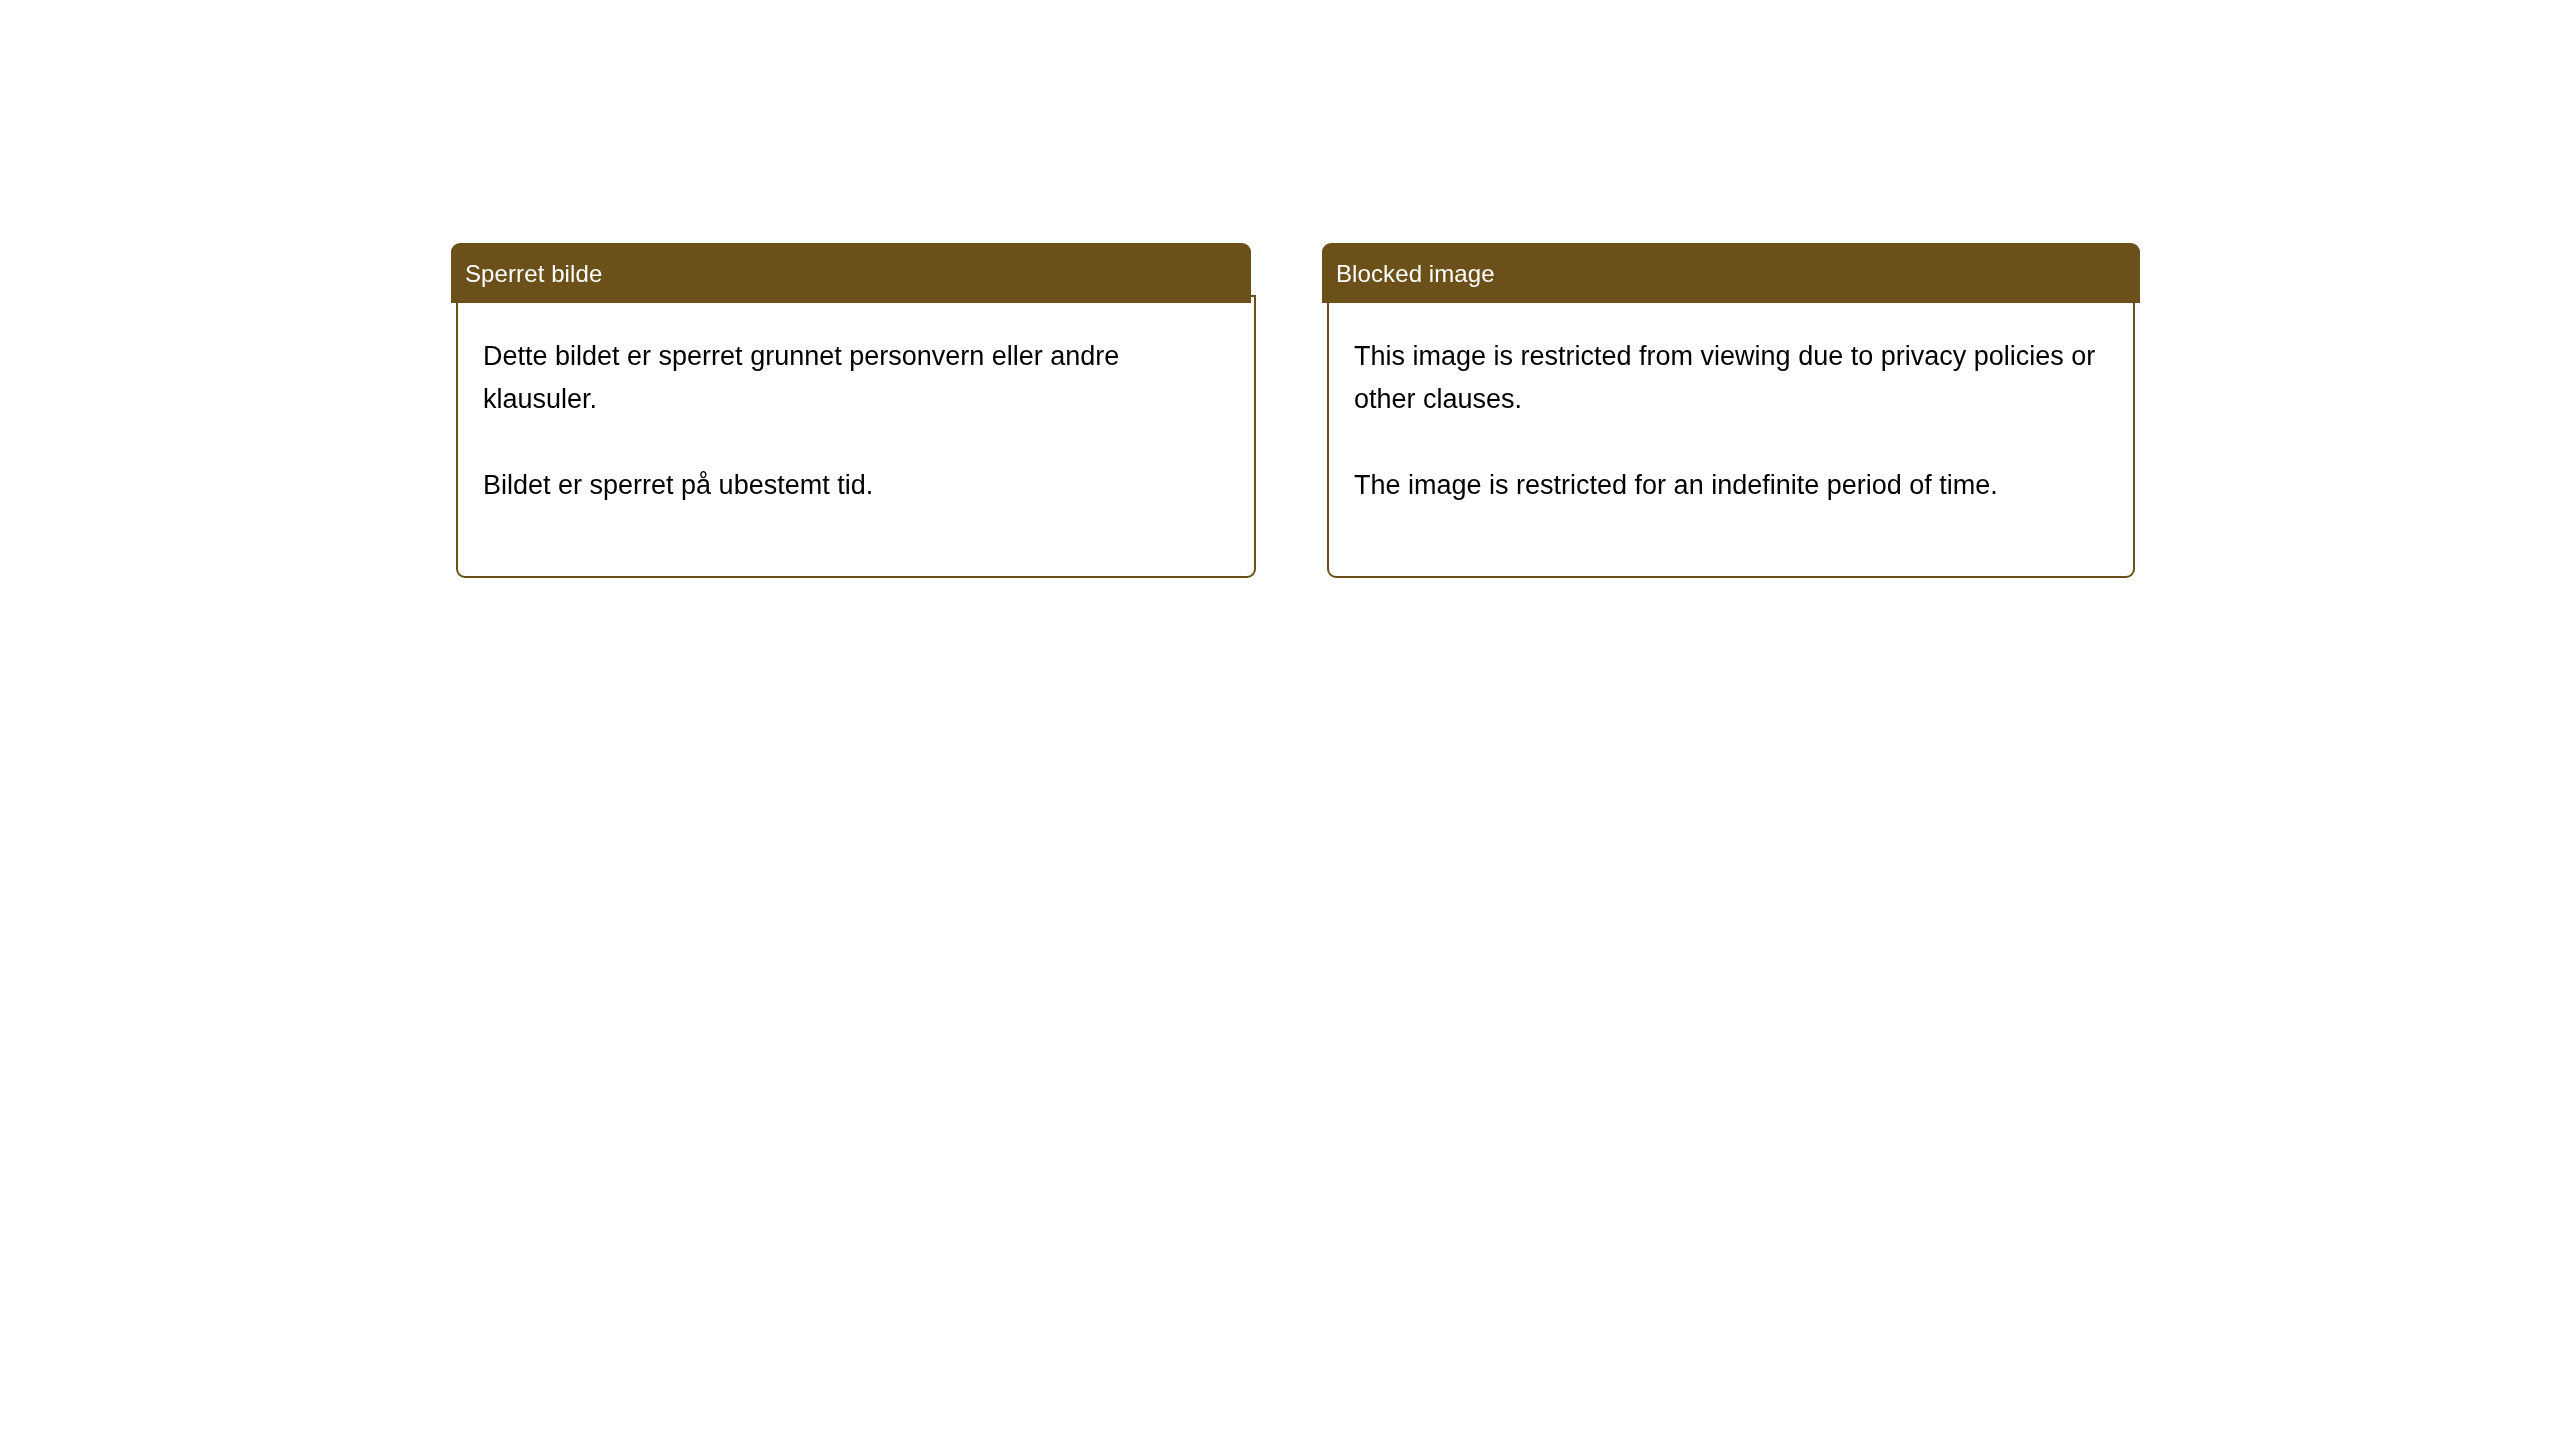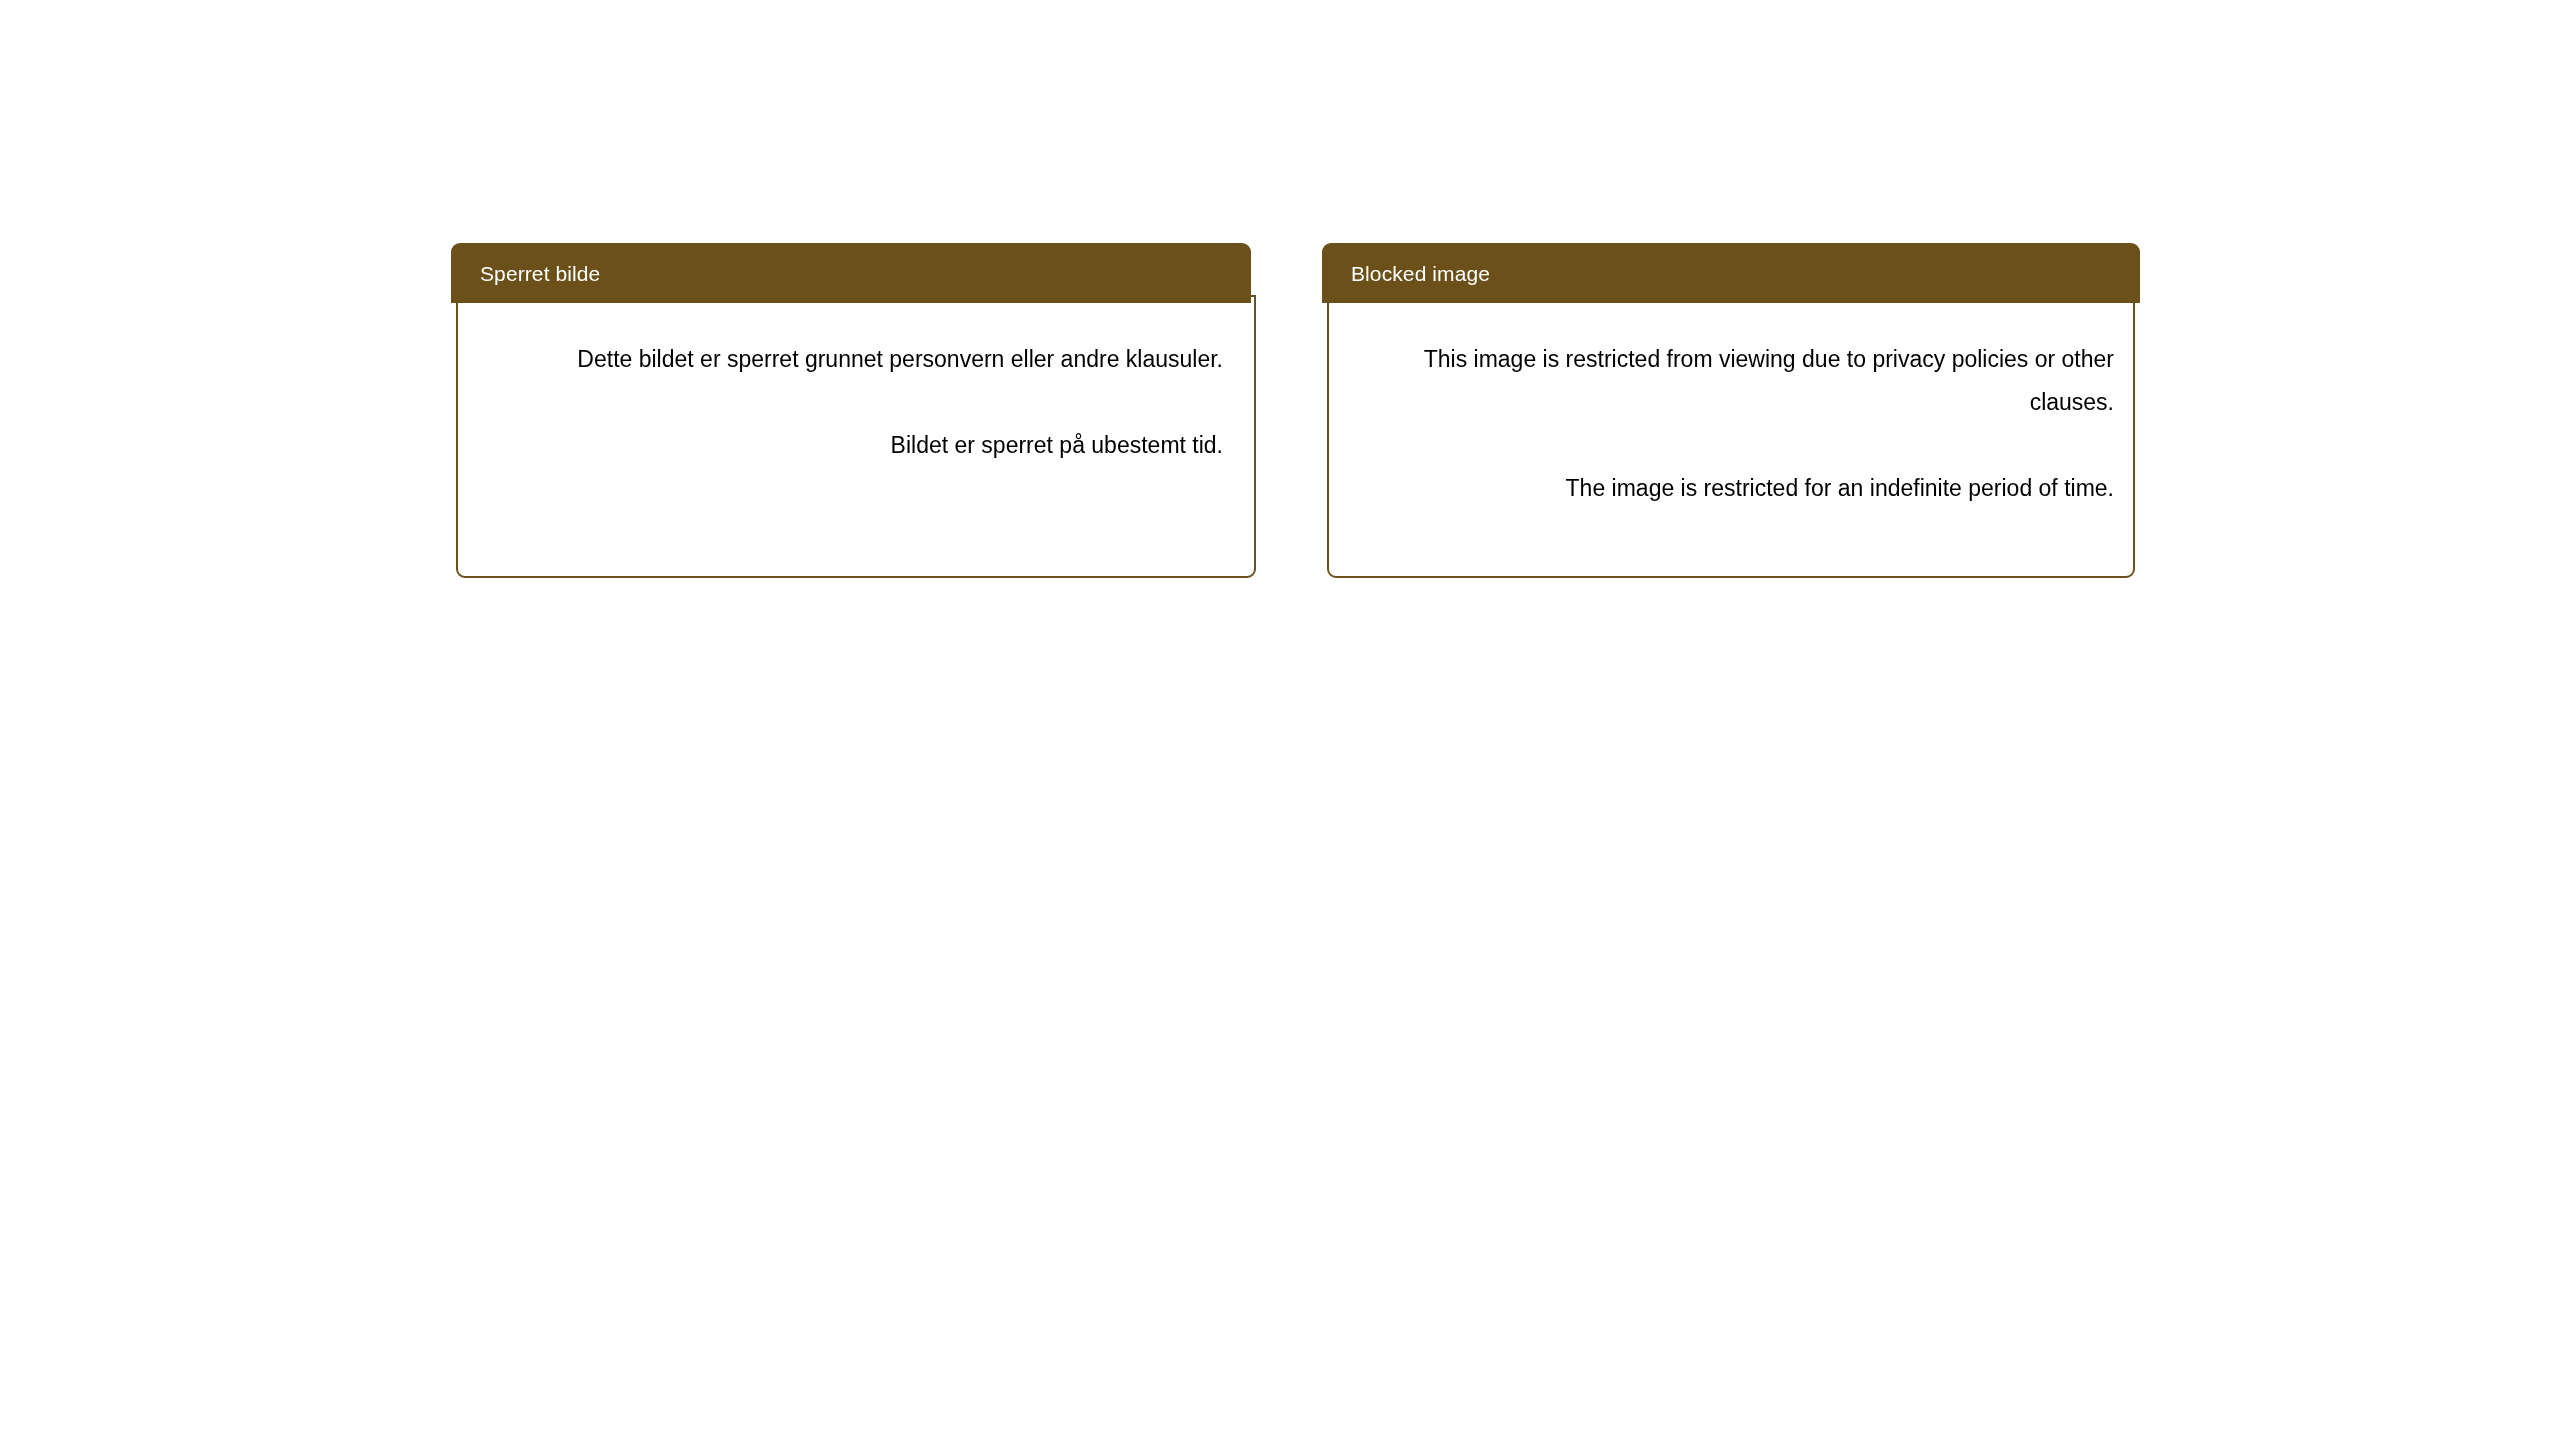--- a/index.html
+++ b/index.html
@@ -35,49 +35,48 @@
     height: 60px;
     border-radius: 9px 9px 0 0;
     background: #6b5119;
     display: flex;
     align-items: center;
     z-index: 2;
   }
 
   .panel-title {
     color: #ffffff;
-    font-size: 21px;
+    font-size: 24px;
     line-height: 31px;
     font-weight: 400;
     letter-spacing: 0.1px;
-    padding-left: 29px;
+    padding-left: 14px;
     white-space: nowrap;
   }
 
   .panel-body {
     position: absolute;
     left: 5px;
     top: 52px;
     border: 2px solid #6b5119;
     border-radius: 0 0 9px 9px;
     background: #ffffff;
     box-sizing: border-box;
     z-index: 1;
   }
 
   .panel-text {
     position: absolute;
     left: 25px;
-    top: 18px;
+    top: 11px;
     color: #000000;
-    font-size: 23px;
+    font-size: 27px;
     line-height: 43px;
     font-weight: 400;
     white-space: pre-wrap;
-    text-align: right;
   }
 
   
   #panel-blocked-no {
     left: 451px;
     top: 243px;
     width: 805px;
     height: 335px;
   }
   #panel-blocked-no .panel-header { width: 800px; }

